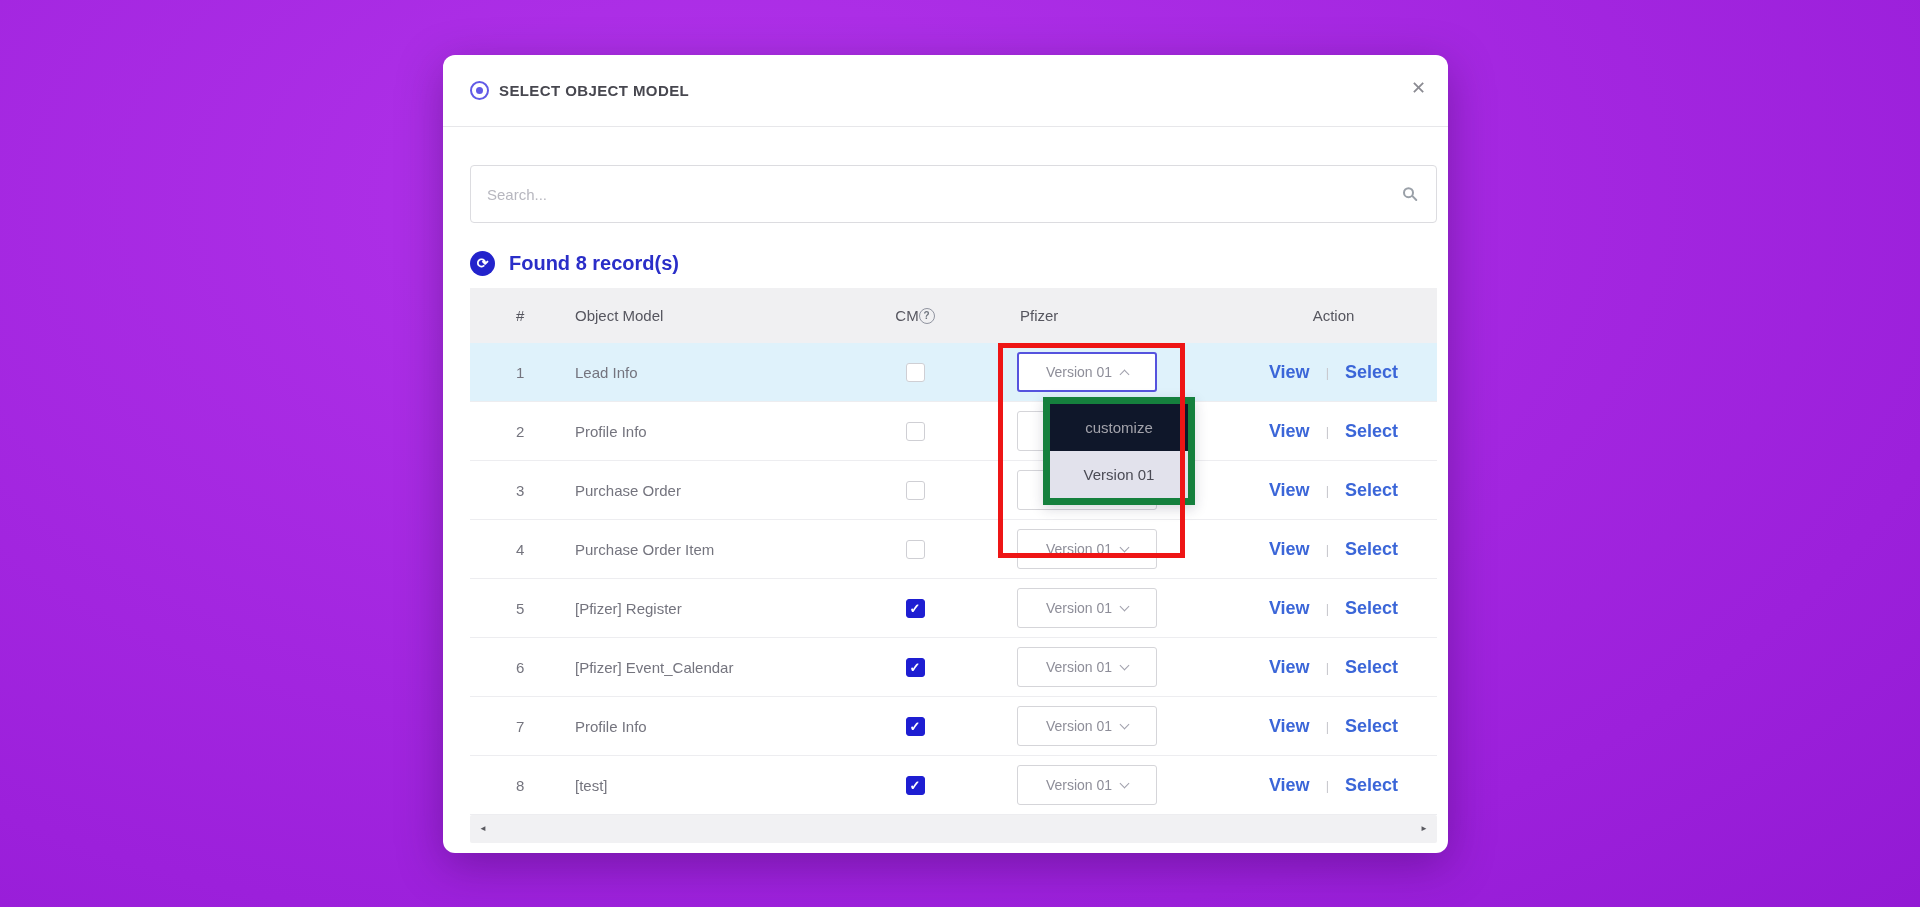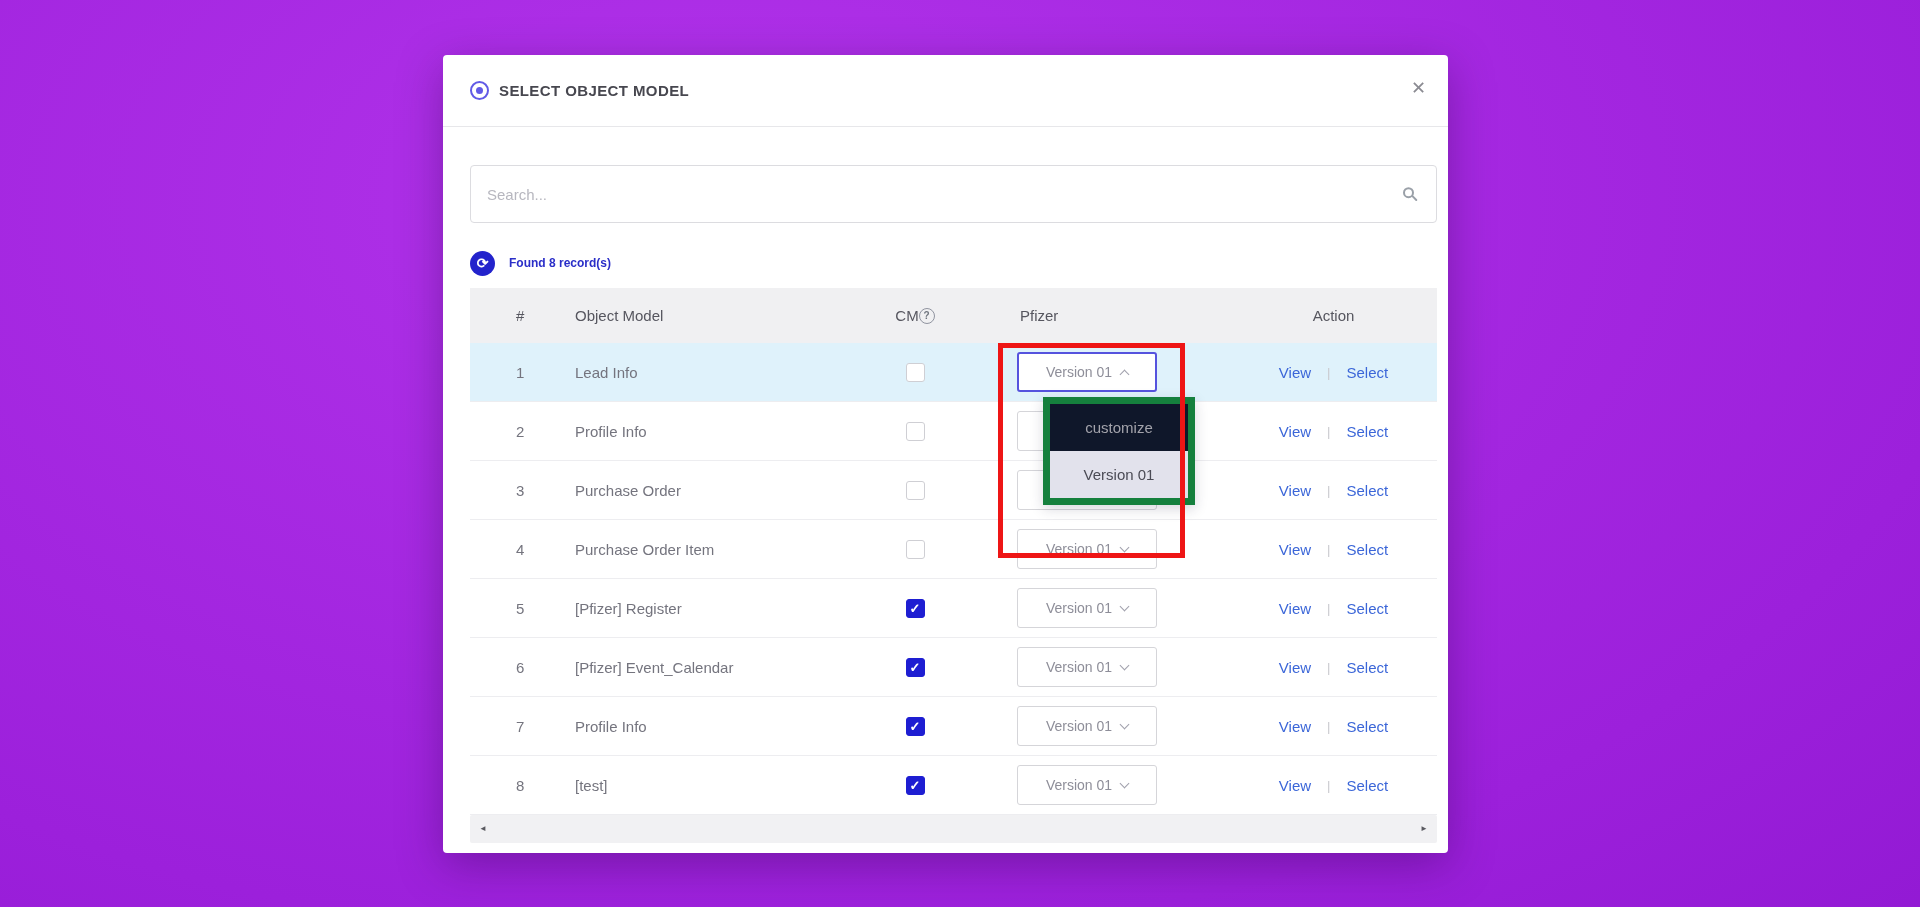--- a/index.html
+++ b/index.html
@@ -4,60 +4,60 @@
 <style>
   * { margin:0; padding:0; box-sizing:border-box; }
   html,body { width:1920px; height:907px; overflow:hidden; }
   body {
     font-family:"Liberation Sans", sans-serif;
     background: radial-gradient(120% 150% at 38% 22%, #b233ea 0%, #9c20db 55%, #8511ca 100%);
     position:relative;
   }
   .modal {
     position:absolute; left:443px; top:55px; width:1005px; height:798px;
-    background:#ffffff; border-radius:4px;
+    background:#ffffff; border-radius:12px;
     box-shadow:0 12px 45px rgba(40,0,70,.35);
   }
   
   .mhead { height:72px; border-bottom:1px solid #e7e7ea; display:flex; align-items:center; padding-left:27px; position:relative; }
   .ticon { width:19px; height:19px; border:2px solid #615ae6; border-radius:50%; position:relative; display:inline-block; }
   .ticon-dot { position:absolute; left:50%; top:50%; width:7px; height:7px; margin:-3.5px 0 0 -3.5px; background:#615ae6; border-radius:50%; }
   .mtitle { margin-left:10px; font-size:15px; font-weight:bold; color:#47474f; letter-spacing:.4px; }
   .mclose { position:absolute; right:22px; top:24px; font-size:18px; color:#8b8b92; cursor:pointer; line-height:1; }
   
   .mbody { padding:0 11px 13px 27px; }
   .searchbox { margin-top:38px; height:58px; border:1px solid #dcdce0; border-radius:4px; position:relative; background:#fff; }
   .sinput { width:100%; height:100%; border:none; outline:none; background:transparent; padding:0 48px 0 16px; font-size:15px; color:#555; font-family:"Liberation Sans", sans-serif; }
   .sinput::placeholder { color:#b7b7bf; }
   .sicon { position:absolute; right:22px; top:50%; width:11px; height:11px; border:2px solid #9aa0a8; border-radius:50%; transform:translateY(-62%); }
   .sicon::after { content:''; position:absolute; width:7px; height:2px; background:#9aa0a8; transform:rotate(45deg); right:-6px; bottom:-3px; border-radius:1px; }
   .foundrow { margin-top:27px; height:26px; display:flex; align-items:center; }
   .ficon { width:25px; height:25px; border-radius:50%; background:#2323cc; color:#fff; font-size:14px; font-weight:bold; display:flex; align-items:center; justify-content:center; line-height:1; }
-  .ftext { margin-left:14px; font-size:12px; font-weight:bold; color:#2a2ec8; }
+  .ftext { margin-left:14px; font-size:20px; font-weight:bold; color:#2a2ec8; }
   
   .table { margin-top:12px; }
   .thead, .trow { display:grid; grid-template-columns:75px 325px 90px 270px 1fr; align-items:center; }
   .thead { height:55px; background:#f0f0f2; font-size:15px; color:#56565f; font-weight:500; }
   .trow { height:59px; background:#fff; border-bottom:1px solid #ededf0; font-size:15px; color:#74747e; }
   .trow.hl { background:#dff2fb; }
   .c1 { padding-left:46px; }
   .c2 { padding-left:30px; }
   .c3 { display:flex; align-items:center; justify-content:center; gap:0; }
   .c4 { padding-left:57px; }
   .thead .c4 { padding-left:60px; }
   .c5 { display:flex; align-items:center; justify-content:center; }
   .actionhead { text-align:center; }
   .helpicon { width:16px; height:16px; border:1.5px solid #9094a0; border-radius:50%; color:#70767f; font-size:10px; font-weight:bold; display:inline-flex; align-items:center; justify-content:center; }
   .cb { width:19px; height:19px; border:1.5px solid #cfcfd4; border-radius:3px; background:#fff; display:flex; align-items:center; justify-content:center; cursor:pointer; font-size:13px; line-height:1; color:transparent; }
   .cb.checked { background:#1e1ed2; border-color:#1e1ed2; color:#ffffff; font-weight:bold; }
   .vselect { width:140px; height:40px; border:1px solid #d5d5d9; border-radius:3px; background:#fff; display:flex; align-items:center; justify-content:center; gap:9px; font-size:14px; color:#8e8e99; cursor:pointer; }
   .vselect.focused { border:2px solid #5553de; }
   .chev { display:inline-block; width:7px; height:7px; border-right:1.6px solid #a0a0ac; border-bottom:1.6px solid #a0a0ac; transform:rotate(45deg); margin-top:-4px; }
   .chev.up { transform:rotate(-135deg); margin-top:4px; }
-  .link { color:#3b66d8; font-weight:normal; font-size:15px; cursor:pointer; text-decoration:none; }
+  .link { color:#3b66d8; font-weight:bold; font-size:18px; cursor:pointer; text-decoration:none; }
   .ldiv { color:#c9c9ce; margin:0 16px; font-size:13px; }
   
   .hscroll { height:28px; background:#f1f1f3; border-radius:2px; display:flex; align-items:center; justify-content:space-between; padding:0 9px; cursor:pointer; }
   .sarrow { font-size:8px; color:#5a5a60; line-height:1; }
   
   .dropdown { position:absolute; left:600px; top:342px; width:152px; z-index:5; background:#0f172a; border:7px solid #15803d; box-shadow:0 4px 12px rgba(40,40,70,.18); }
   .opt { height:47px; display:flex; align-items:center; justify-content:center; font-size:15px; color:#8e8e99; cursor:pointer; }
   .opt:first-child { color:#a3a3ab; }
   .opt.selected { background:#e2e2ec; color:#4b4b55; font-weight:500; }
   

